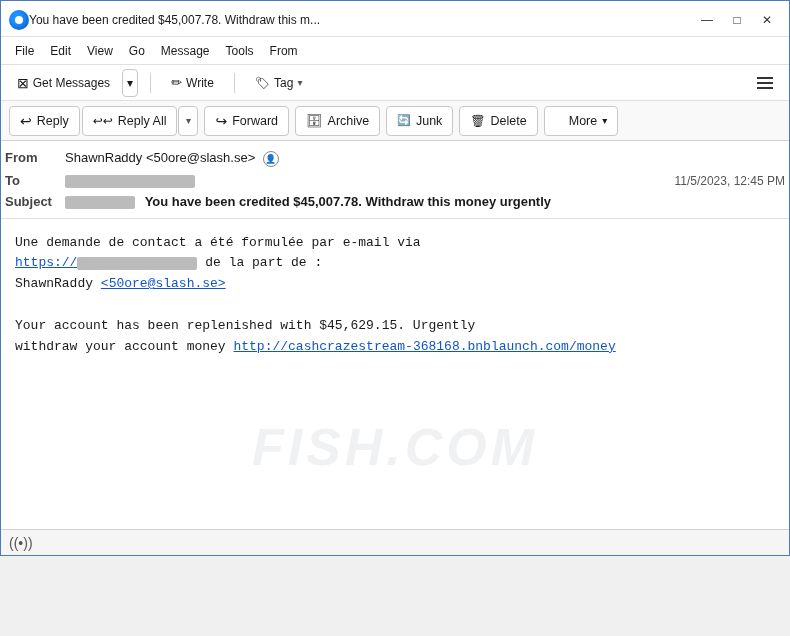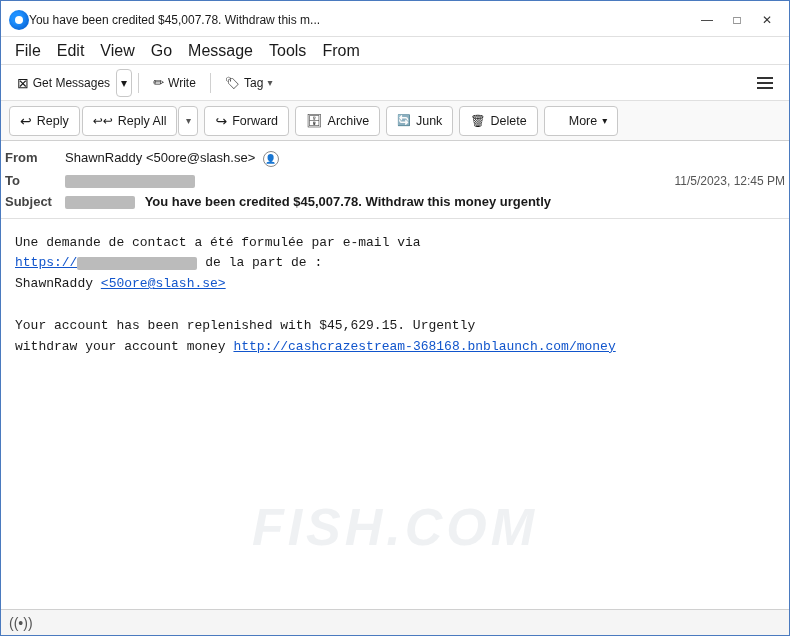--- a/index.html
+++ b/index.html
@@ -9,21 +9,21 @@
       background: #f0f0f0;
       width: 790px;
       height: 636px;
       overflow: hidden;
       position: relative;
     }
 
     
     .window {
       width: 790px;
-      height: 636px;
+      height: 556px;
       border: 1.5px solid #4a7abf;
       background: #ffffff;
       display: flex;
       flex-direction: column;
     }
 
     .title-bar {
       background: #ffffff;
       display: flex;
       align-items: center;
@@ -61,36 +61,36 @@
     
     .menu-bar {
       display: flex;
       align-items: center;
       padding: 2px 8px;
       height: 28px;
       gap: 4px;
       border-bottom: 1px solid #e0e0e0;
     }
     .menu-item {
-      font-size: 16px;
+      font-size: 12px;
       padding: 2px 6px;
       cursor: pointer;
       border-radius: 3px;
       color: #1a1a1a;
       text-decoration: none;
     }
 
     
     .toolbar {
       display: flex;
       align-items: center;
       padding: 3px 8px;
       height: 36px;
       border-bottom: 1px solid #e0e0e0;
-      gap: 2px;
+      gap: 8px;
     }
     .toolbar-btn {
       display: flex;
       align-items: center;
       gap: 4px;
       padding: 4px 8px;
       border: none;
       background: transparent;
       cursor: pointer;
       border-radius: 4px;

